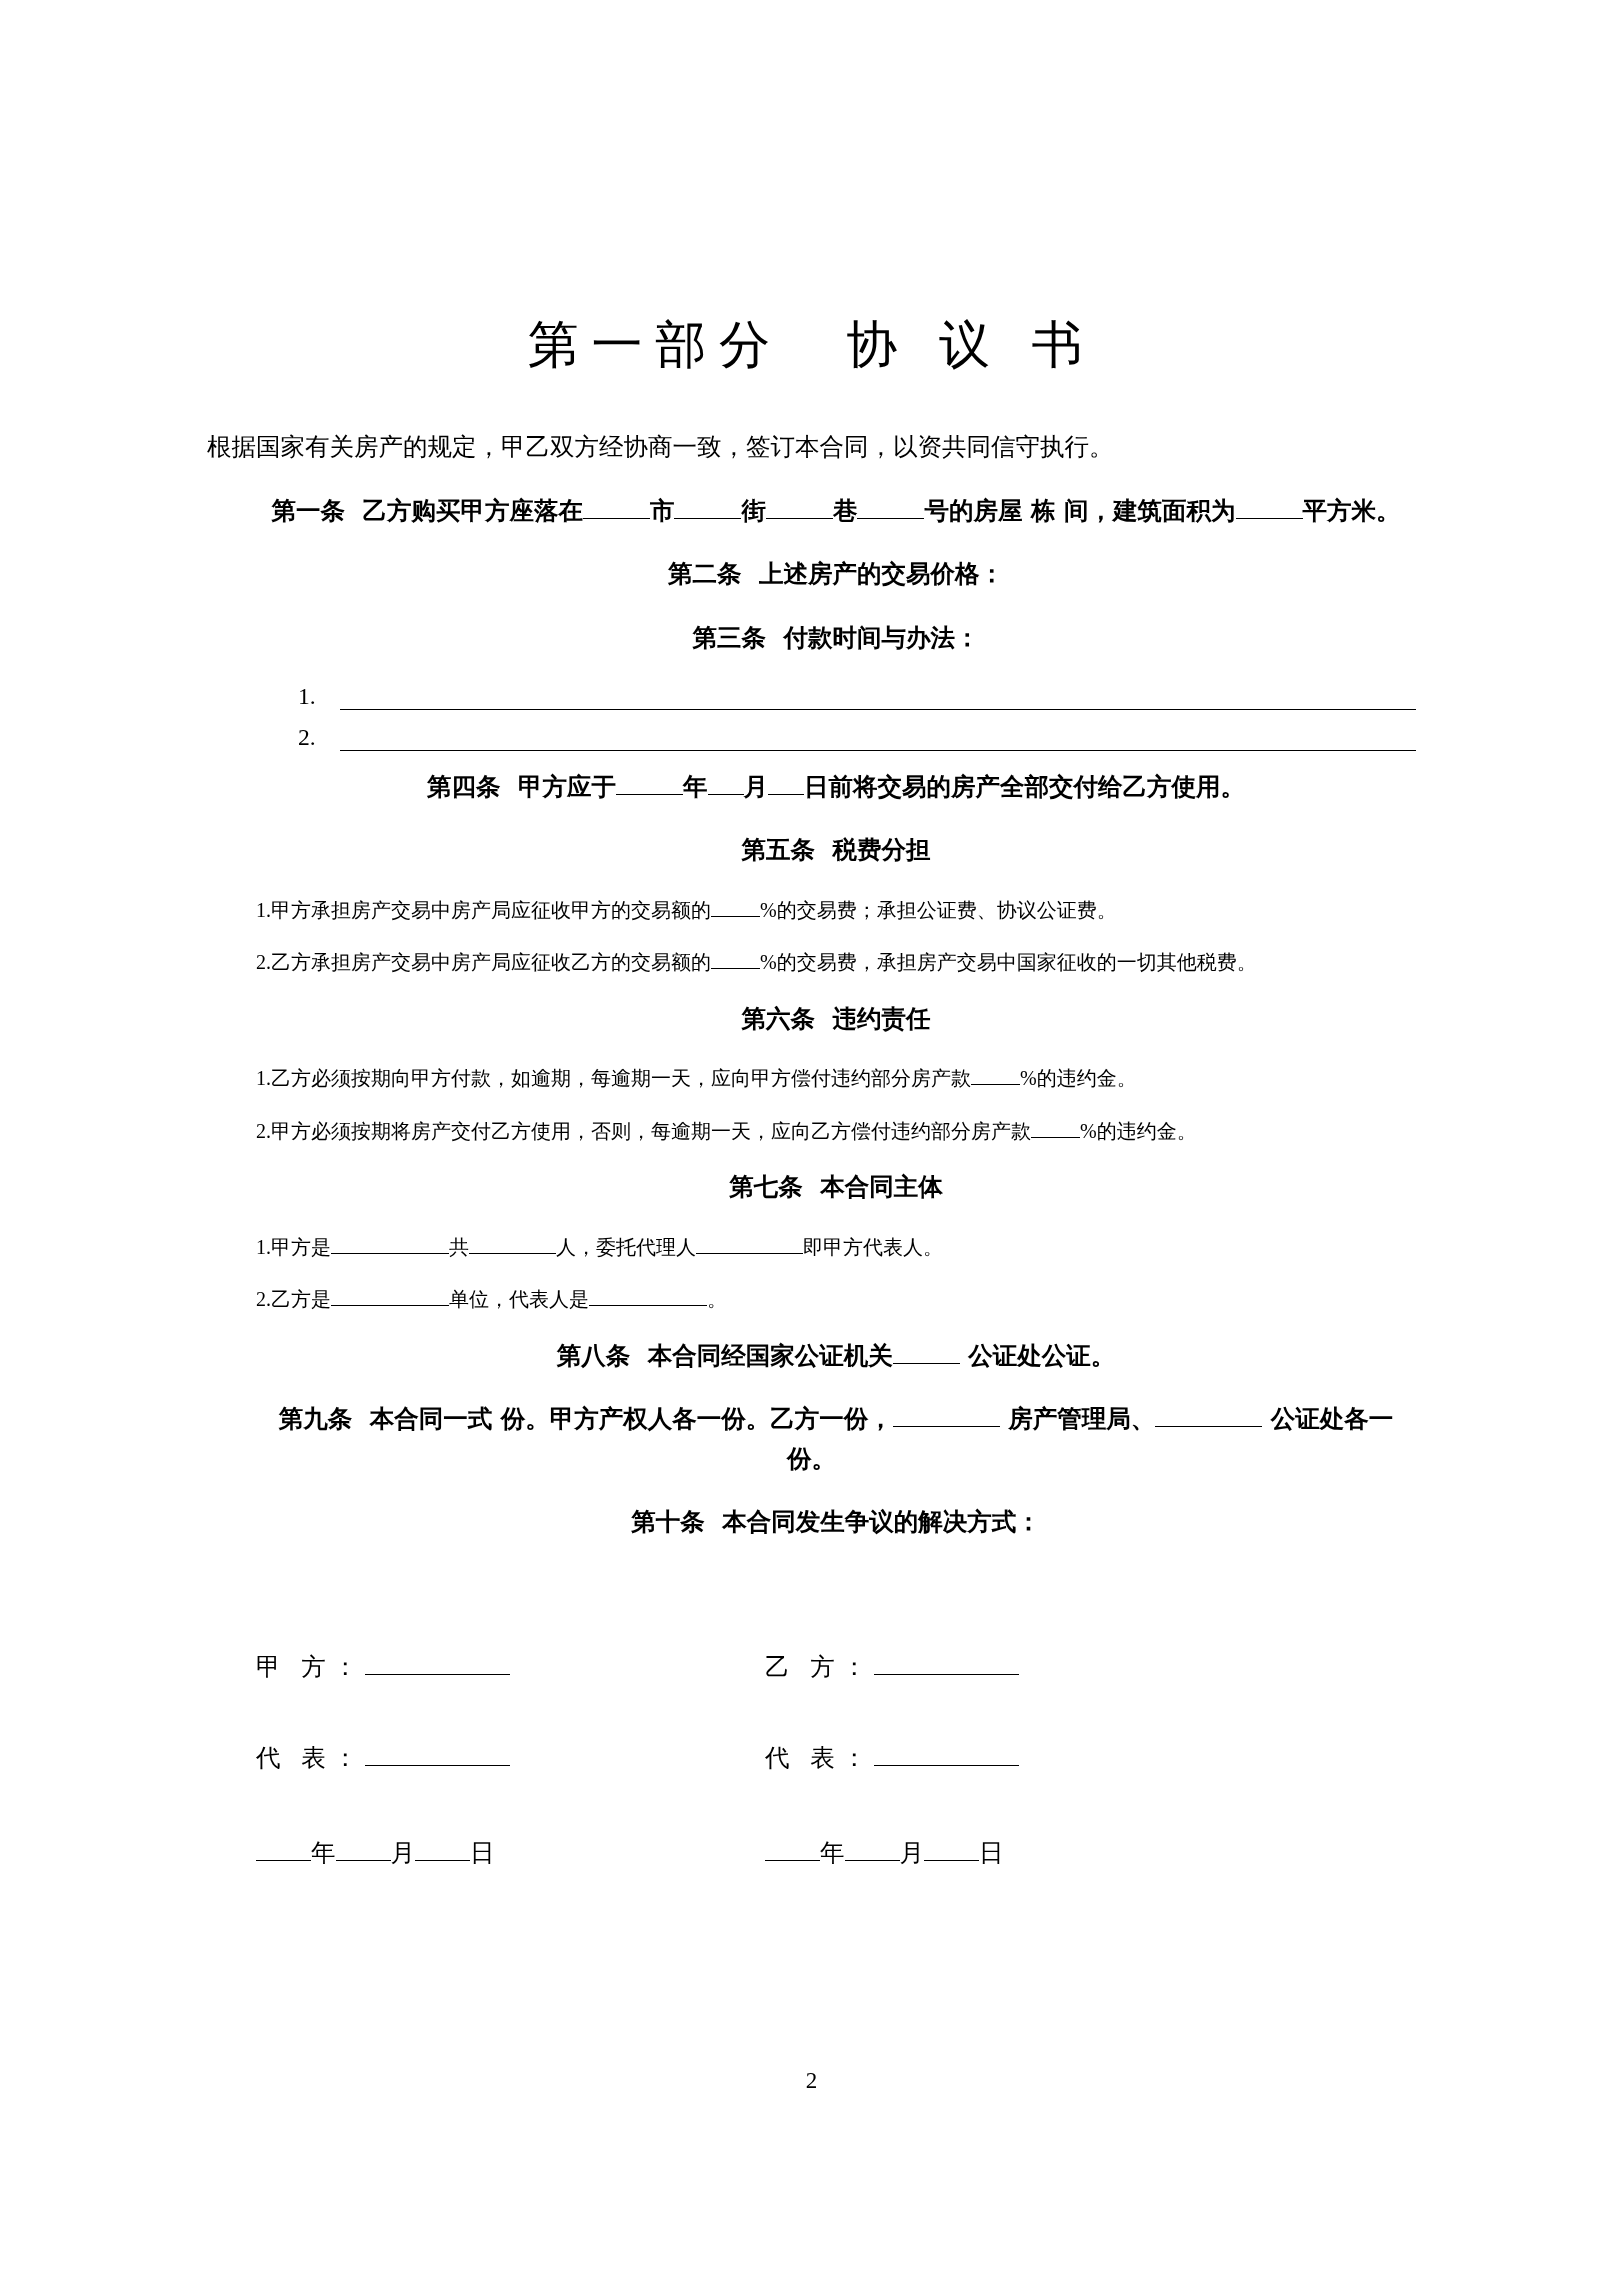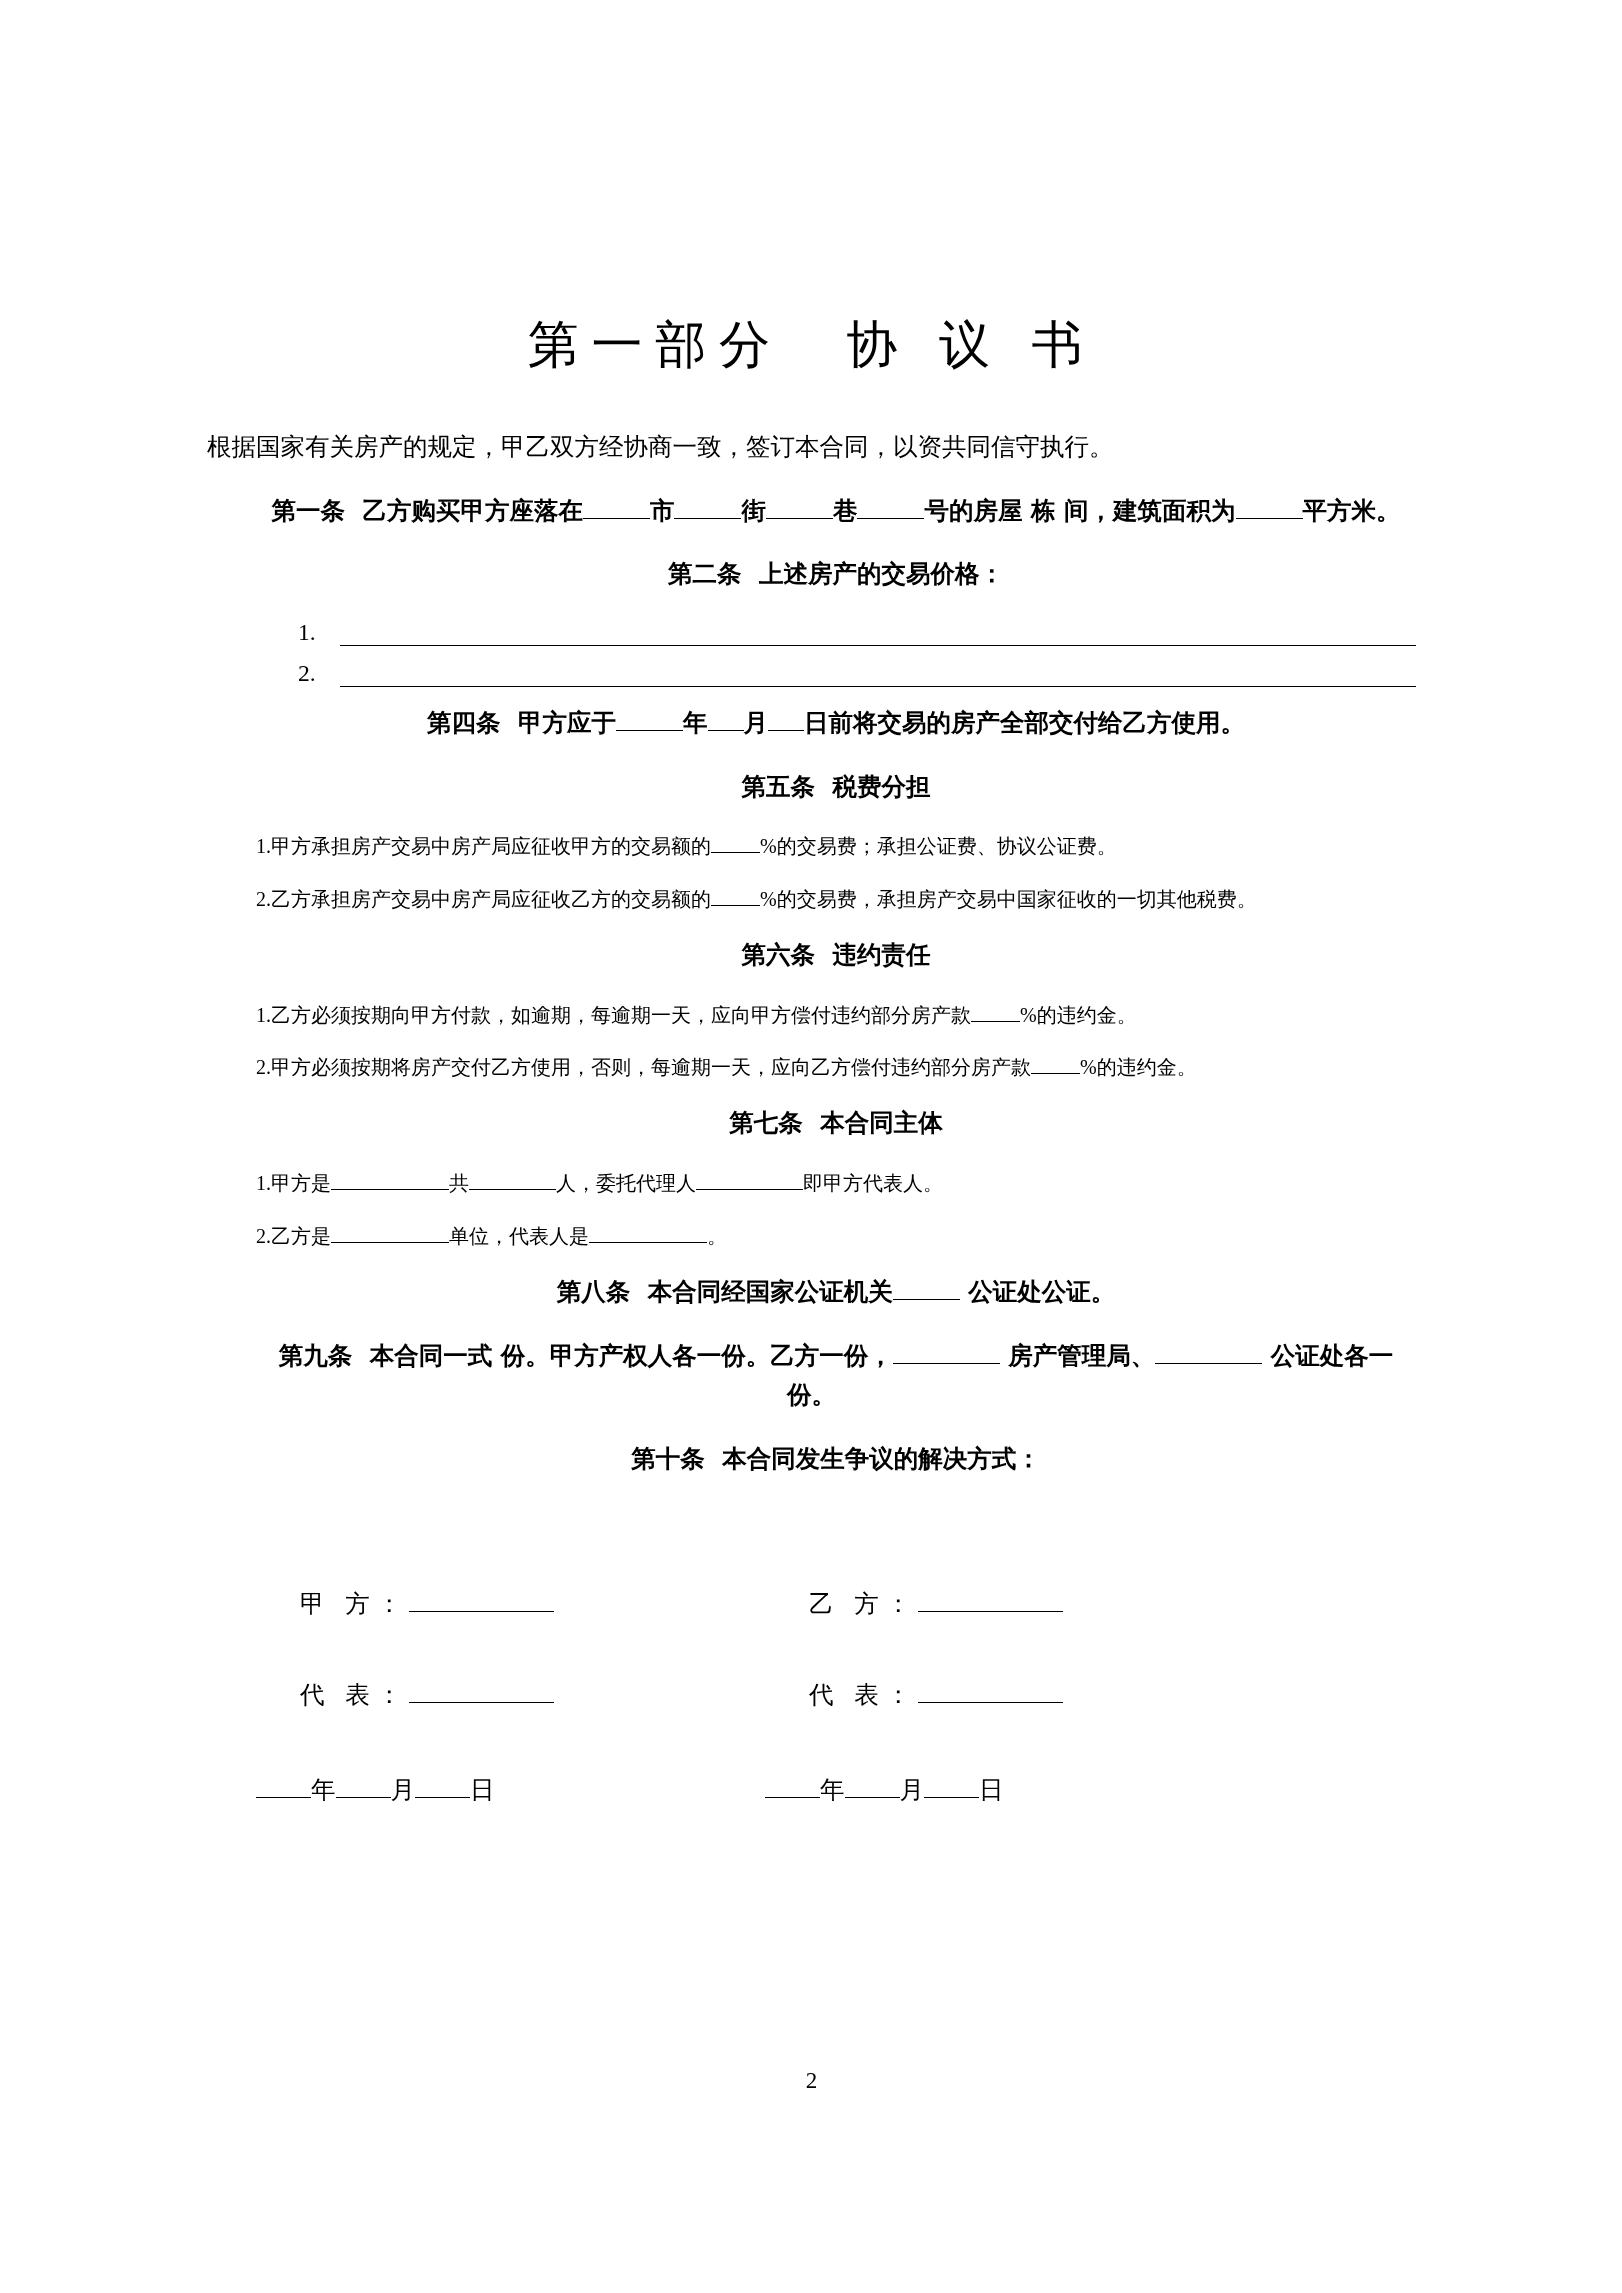--- a/index.html
+++ b/index.html
@@ -106,21 +106,20 @@
     font-size: 24.5px;
     margin-top: 58px;
   }
   .sign-row .col {
     width: 509px;
     white-space: pre;
     letter-spacing: 0.9px;
   }
   .sign-row .col .lbl {
     letter-spacing: 7.3px;
-    margin-left: 44px;
   }
   .sign-row .col u.sl {
     text-decoration: none;
     border-bottom: 1.8px solid #000;
     display: inline-block;
     width: 145px;
   }
   .date-row {
     display: flex;
     font-size: 24.5px;
@@ -158,20 +157,24 @@
     <p class="clause">
       <span class="num">第一条</span>
       <span>乙方购买甲方座落在</span><u class="fill f3"></u><span>市</span><u class="fill f3"></u><span>街</span><u class="fill f3"></u><span>巷</span><u class="fill f3"></u><span>号的房屋 栋 间，建筑面积为</span><u class="fill f3"></u><span>平方米。</span>
     </p>
 
     <p class="clause">
       <span class="num">第二条</span>
       <span>上述房产的交易价格：</span>
     </p>
 
+    <p class="clause">
+      <span class="num">第三条</span>
+      <span>付款时间与办法：</span>
+    </p>
 
     <ul class="blank-list">
       <li>
         <span class="marker">1.</span>
         <span class="rule"></span>
       </li>
       <li>
         <span class="marker">2.</span>
         <span class="rule"></span>
       </li>

